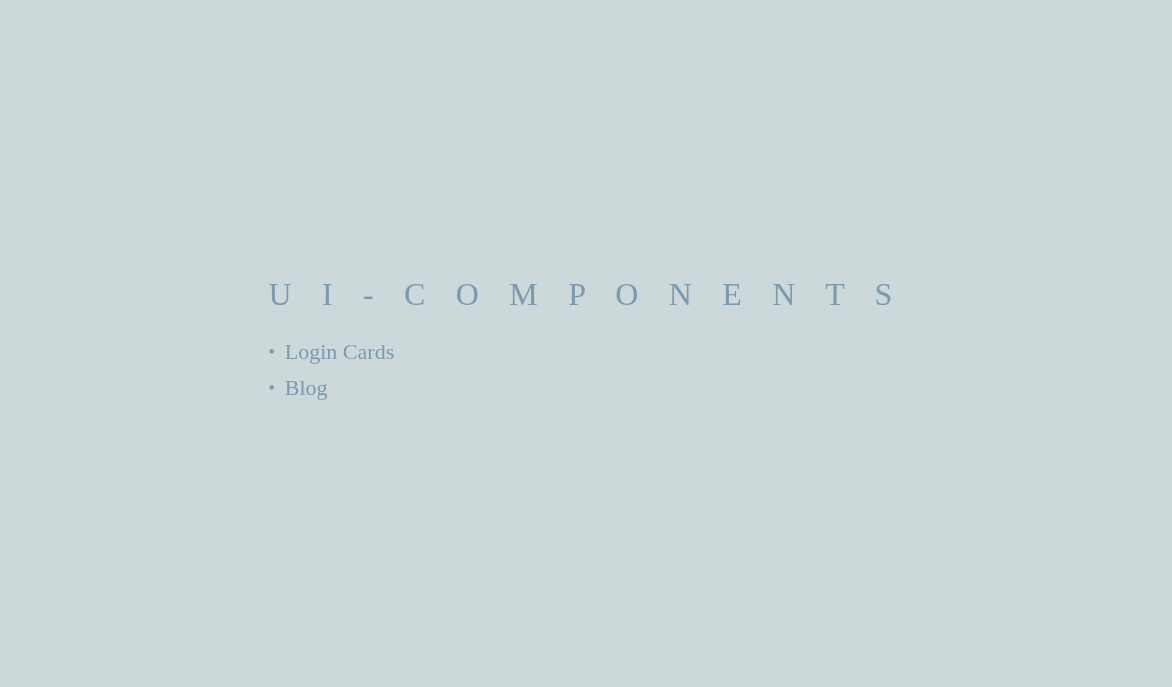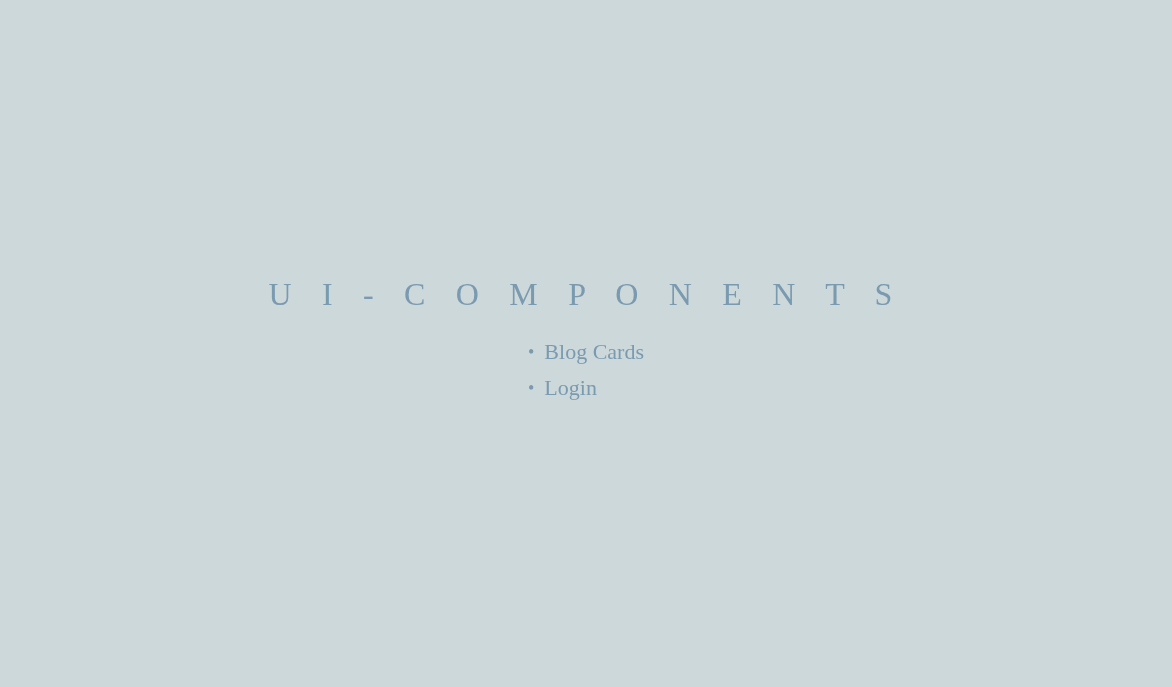--- a/index.html
+++ b/index.html
@@ -15,21 +15,21 @@
       display: flex;
       align-items: center;
       justify-content: center;
       font-family: Georgia, 'Times New Roman', serif;
       overflow: hidden;
     }
 
     .center-container {
       display: flex;
       flex-direction: column;
-      align-items: center;
+      align-items: flex-start;
       gap: 2px;
     }
 
     .page-title {
       font-size: 32px;
       letter-spacing: 0.35em;
       color: #7a9ab0;
       font-weight: 400;
       text-transform: uppercase;
       font-family: Georgia, serif;
@@ -66,19 +66,19 @@
     }
   </style>
 </head>
 <body>
 
 <div class="center-container">
   <h1 class="page-title">U I - C O M P O N E N T S</h1>
 
   <ul class="nav-list">
     <li>
-      <a href="#">Blog Cards</a>
+      <a href="#">Login Cards</a>
     </li>
     <li>
-      <a href="#">Login</a>
+      <a href="#">Blog</a>
     </li>
   </ul>
 </div>
 
 </body></html>

